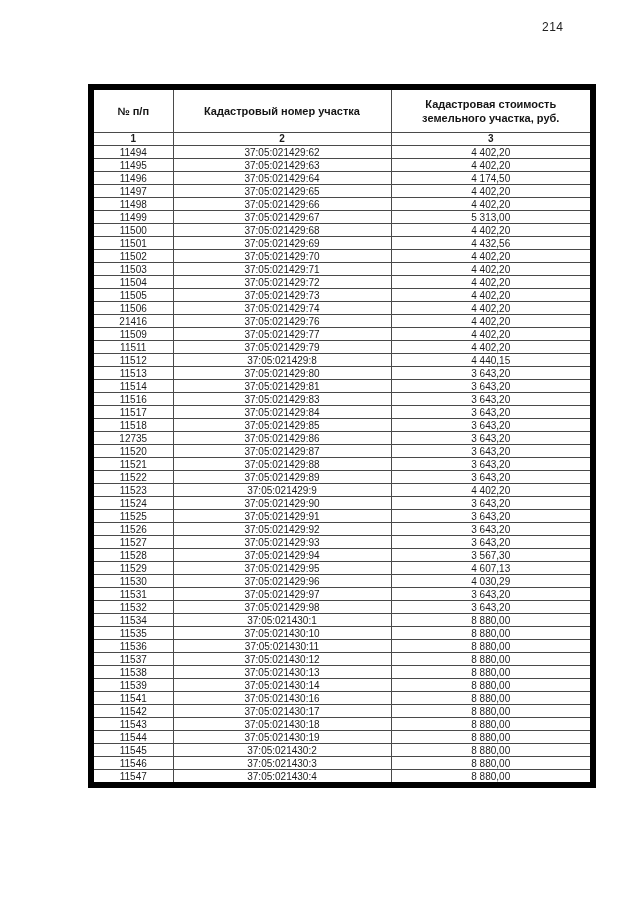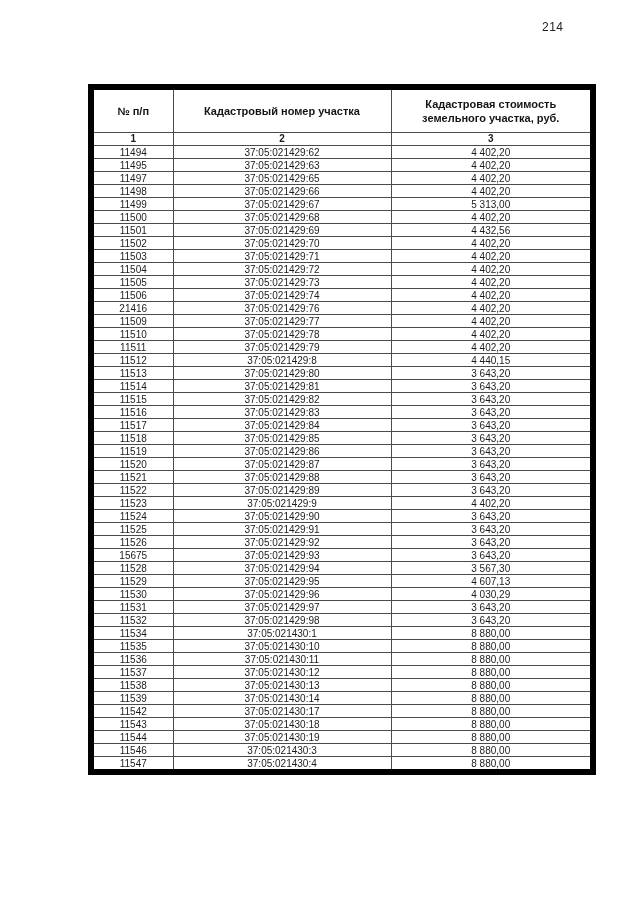--- a/index.html
+++ b/index.html
@@ -96,20 +96,25 @@
           <td>11494</td>
           <td>37:05:021429:62</td>
           <td>4 402,20</td>
         </tr>
         <tr>
           <td>11495</td>
           <td>37:05:021429:63</td>
           <td>4 402,20</td>
         </tr>
         <tr>
+          <td>11496</td>
+          <td>37:05:021429:64</td>
+          <td>4 174,50</td>
+        </tr>
+        <tr>
           <td>11497</td>
           <td>37:05:021429:65</td>
           <td>4 402,20</td>
         </tr>
         <tr>
           <td>11498</td>
           <td>37:05:021429:66</td>
           <td>4 402,20</td>
         </tr>
         <tr>
@@ -156,66 +161,56 @@
           <td>21416</td>
           <td>37:05:021429:76</td>
           <td>4 402,20</td>
         </tr>
         <tr>
           <td>11509</td>
           <td>37:05:021429:77</td>
           <td>4 402,20</td>
         </tr>
         <tr>
-          <td>11510</td>
-          <td>37:05:021429:78</td>
-          <td>4 402,20</td>
-        </tr>
-        <tr>
           <td>11511</td>
           <td>37:05:021429:79</td>
           <td>4 402,20</td>
         </tr>
         <tr>
           <td>11512</td>
           <td>37:05:021429:8</td>
           <td>4 440,15</td>
         </tr>
         <tr>
           <td>11513</td>
           <td>37:05:021429:80</td>
           <td>3 643,20</td>
         </tr>
         <tr>
           <td>11514</td>
           <td>37:05:021429:81</td>
           <td>3 643,20</td>
         </tr>
         <tr>
-          <td>11515</td>
-          <td>37:05:021429:82</td>
-          <td>3 643,20</td>
-        </tr>
-        <tr>
           <td>11516</td>
           <td>37:05:021429:83</td>
           <td>3 643,20</td>
         </tr>
         <tr>
           <td>11517</td>
           <td>37:05:021429:84</td>
           <td>3 643,20</td>
         </tr>
         <tr>
           <td>11518</td>
           <td>37:05:021429:85</td>
           <td>3 643,20</td>
         </tr>
         <tr>
-          <td>11519</td>
+          <td>12735</td>
           <td>37:05:021429:86</td>
           <td>3 643,20</td>
         </tr>
         <tr>
           <td>11520</td>
           <td>37:05:021429:87</td>
           <td>3 643,20</td>
         </tr>
         <tr>
           <td>11521</td>
@@ -241,21 +236,21 @@
           <td>11525</td>
           <td>37:05:021429:91</td>
           <td>3 643,20</td>
         </tr>
         <tr>
           <td>11526</td>
           <td>37:05:021429:92</td>
           <td>3 643,20</td>
         </tr>
         <tr>
-          <td>15675</td>
+          <td>11527</td>
           <td>37:05:021429:93</td>
           <td>3 643,20</td>
         </tr>
         <tr>
           <td>11528</td>
           <td>37:05:021429:94</td>
           <td>3 567,30</td>
         </tr>
         <tr>
           <td>11529</td>
@@ -301,35 +296,45 @@
           <td>11538</td>
           <td>37:05:021430:13</td>
           <td>8 880,00</td>
         </tr>
         <tr>
           <td>11539</td>
           <td>37:05:021430:14</td>
           <td>8 880,00</td>
         </tr>
         <tr>
+          <td>11541</td>
+          <td>37:05:021430:16</td>
+          <td>8 880,00</td>
+        </tr>
+        <tr>
           <td>11542</td>
           <td>37:05:021430:17</td>
           <td>8 880,00</td>
         </tr>
         <tr>
           <td>11543</td>
           <td>37:05:021430:18</td>
           <td>8 880,00</td>
         </tr>
         <tr>
           <td>11544</td>
           <td>37:05:021430:19</td>
           <td>8 880,00</td>
         </tr>
         <tr>
+          <td>11545</td>
+          <td>37:05:021430:2</td>
+          <td>8 880,00</td>
+        </tr>
+        <tr>
           <td>11546</td>
           <td>37:05:021430:3</td>
           <td>8 880,00</td>
         </tr>
         <tr>
           <td>11547</td>
           <td>37:05:021430:4</td>
           <td>8 880,00</td>
         </tr>
       </tbody>

